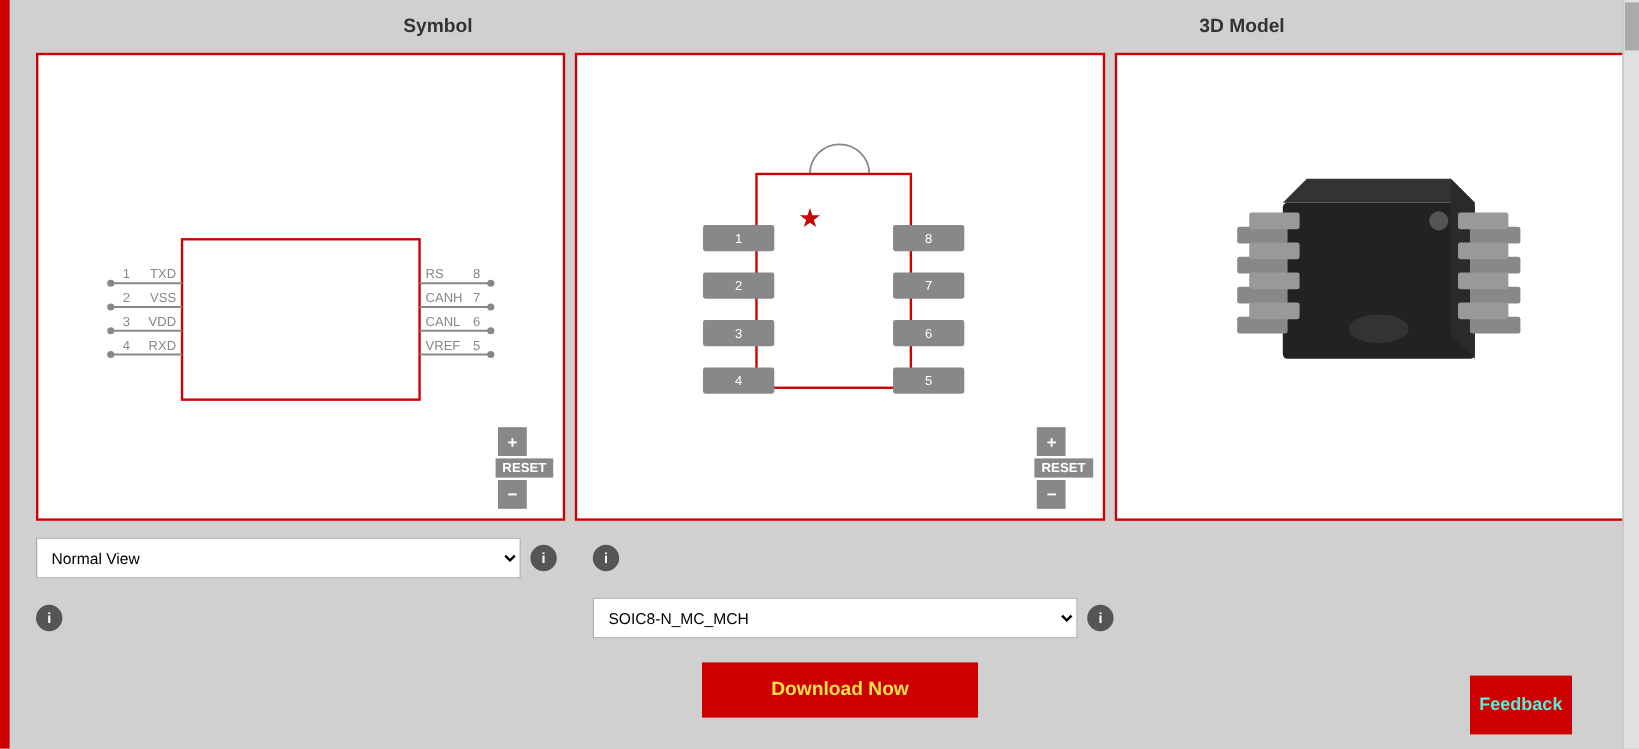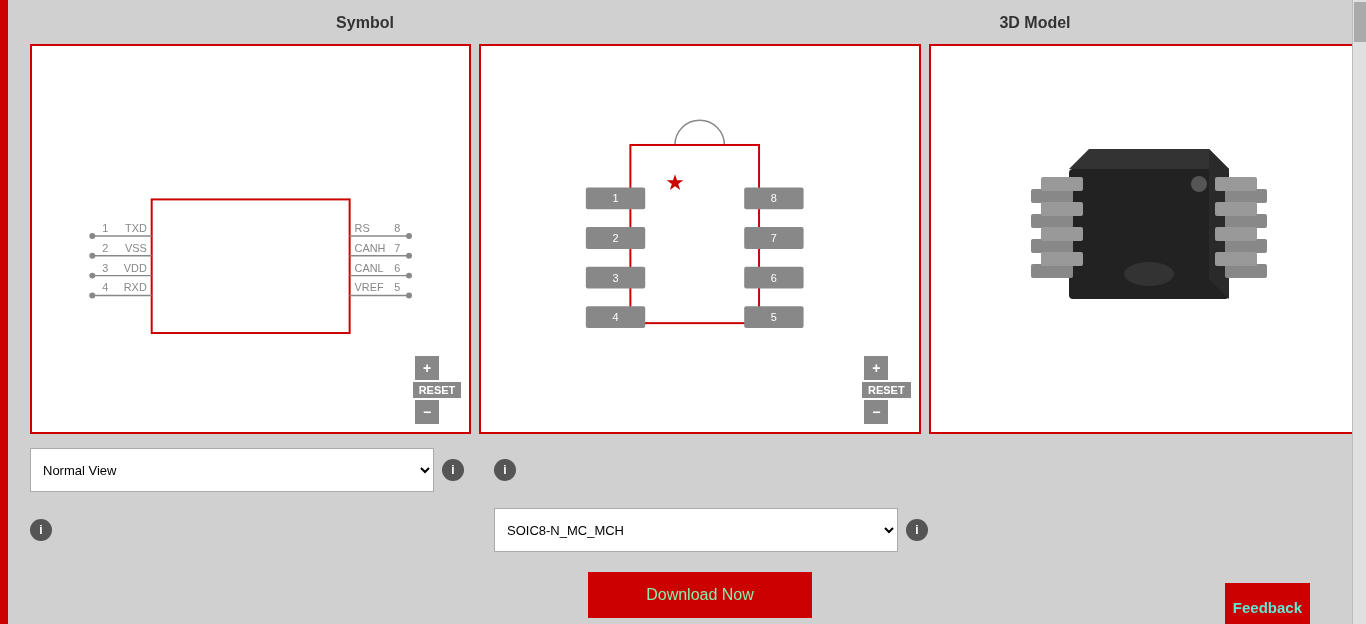--- a/index.html
+++ b/index.html
@@ -115,21 +115,21 @@
     .control-group {
       flex: 1;
       display: flex;
       align-items: center;
       gap: 8px;
       padding: 4px 0;
     }
 
     .control-select {
       flex: 1;
-      height: 44px;
+      height: 34px;
       border: 1px solid #aaa;
       background: #fff;
       font-size: 13px;
       padding: 4px 8px;
       cursor: pointer;
       appearance: auto;
     }
 
     .info-btn {
       width: 22px;
@@ -160,25 +160,25 @@
       display: flex;
       width: 100%;
       align-items: center;
       justify-content: center;
       position: relative;
       margin-top: 4px;
     }
 
     .download-btn {
       background: #c00;
-      color: #86efac;
+      color: #fde047;
       border: none;
       cursor: pointer;
       font-size: 16px;
-      font-weight: normal;
+      font-weight: bold;
       padding: 14px 58px;
       min-width: 210px;
     }
 
     .feedback-btn {
       position: absolute;
       right: 60px;
       bottom: -14px;
       background: #c00;
       color: #5eead4;

